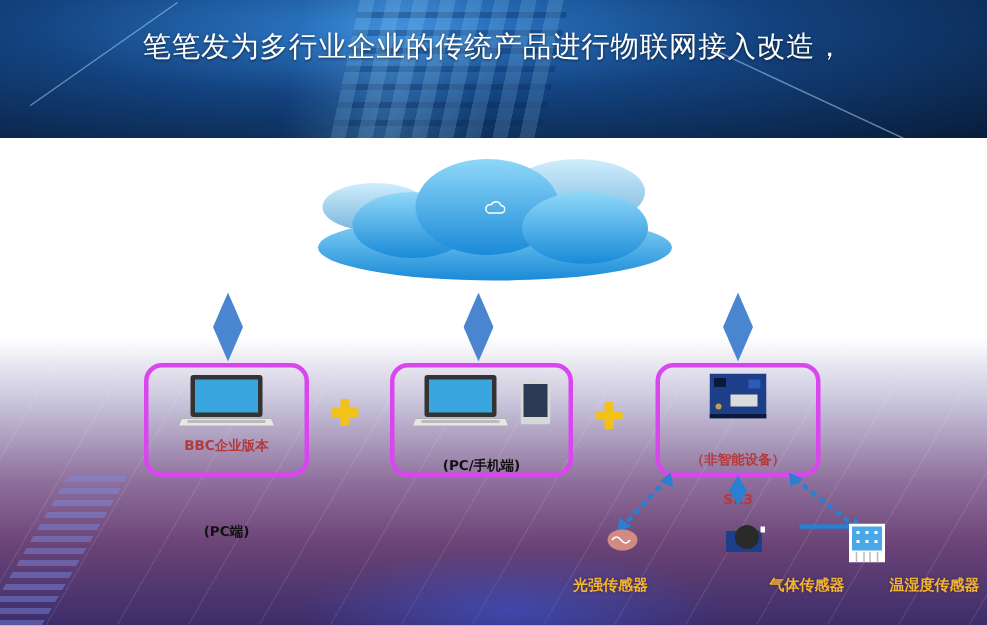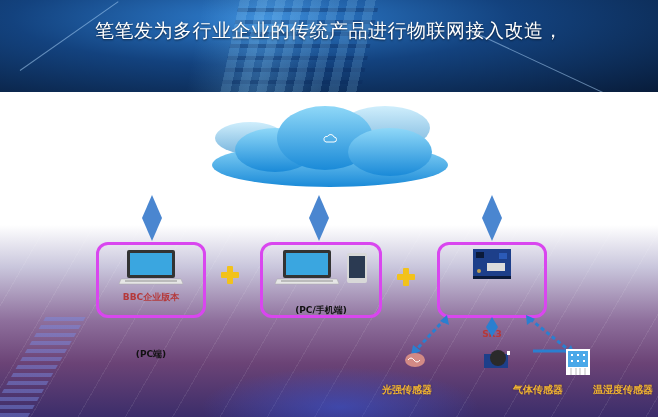--- a/index.html
+++ b/index.html
@@ -126,20 +126,21 @@
 <div class="box" style="left:437px;top:242px;width:110px;height:76px;">
   <svg style="position:absolute;left:33px;top:4px;" width="38" height="30" viewBox="0 0 38 30">
     <rect x="0" y="0" width="38" height="30" fill="#1d3f8a"></rect>
     <rect x="3" y="3" width="8" height="6" fill="#0b1a3a"></rect>
     <rect x="14" y="14" width="18" height="8" fill="#dcdcdc"></rect>
     <rect x="26" y="4" width="8" height="6" fill="#2b5ab8"></rect>
     <circle cx="6" cy="22" r="2" fill="#c0a050"></circle>
     <rect x="0" y="27" width="38" height="3" fill="#0b1a3a"></rect>
   </svg>
   <div class="box-label" style="top:42px;margin-top:42px;">SK3</div>
+  <div class="box-label" style="top:55px;">（非智能设备）</div>
 </div>
 
 <svg style="position:absolute;left:405px;top:315px;" width="240" height="45" viewBox="0 0 240 45">
   <g stroke="#2a7fd0" stroke-width="3" stroke-dasharray="4,3" fill="none">
     <line x1="40" y1="4" x2="10" y2="36"></line>
     <line x1="128" y1="36" x2="168" y2="36" stroke-dasharray="0"></line>
     <line x1="125" y1="4" x2="165" y2="36"></line>
   </g>
   <polygon points="42,0 44,10 35,6" fill="#2a7fd0"></polygon>
   <polygon points="6,40 8,30 16,36" fill="#2a7fd0"></polygon>

